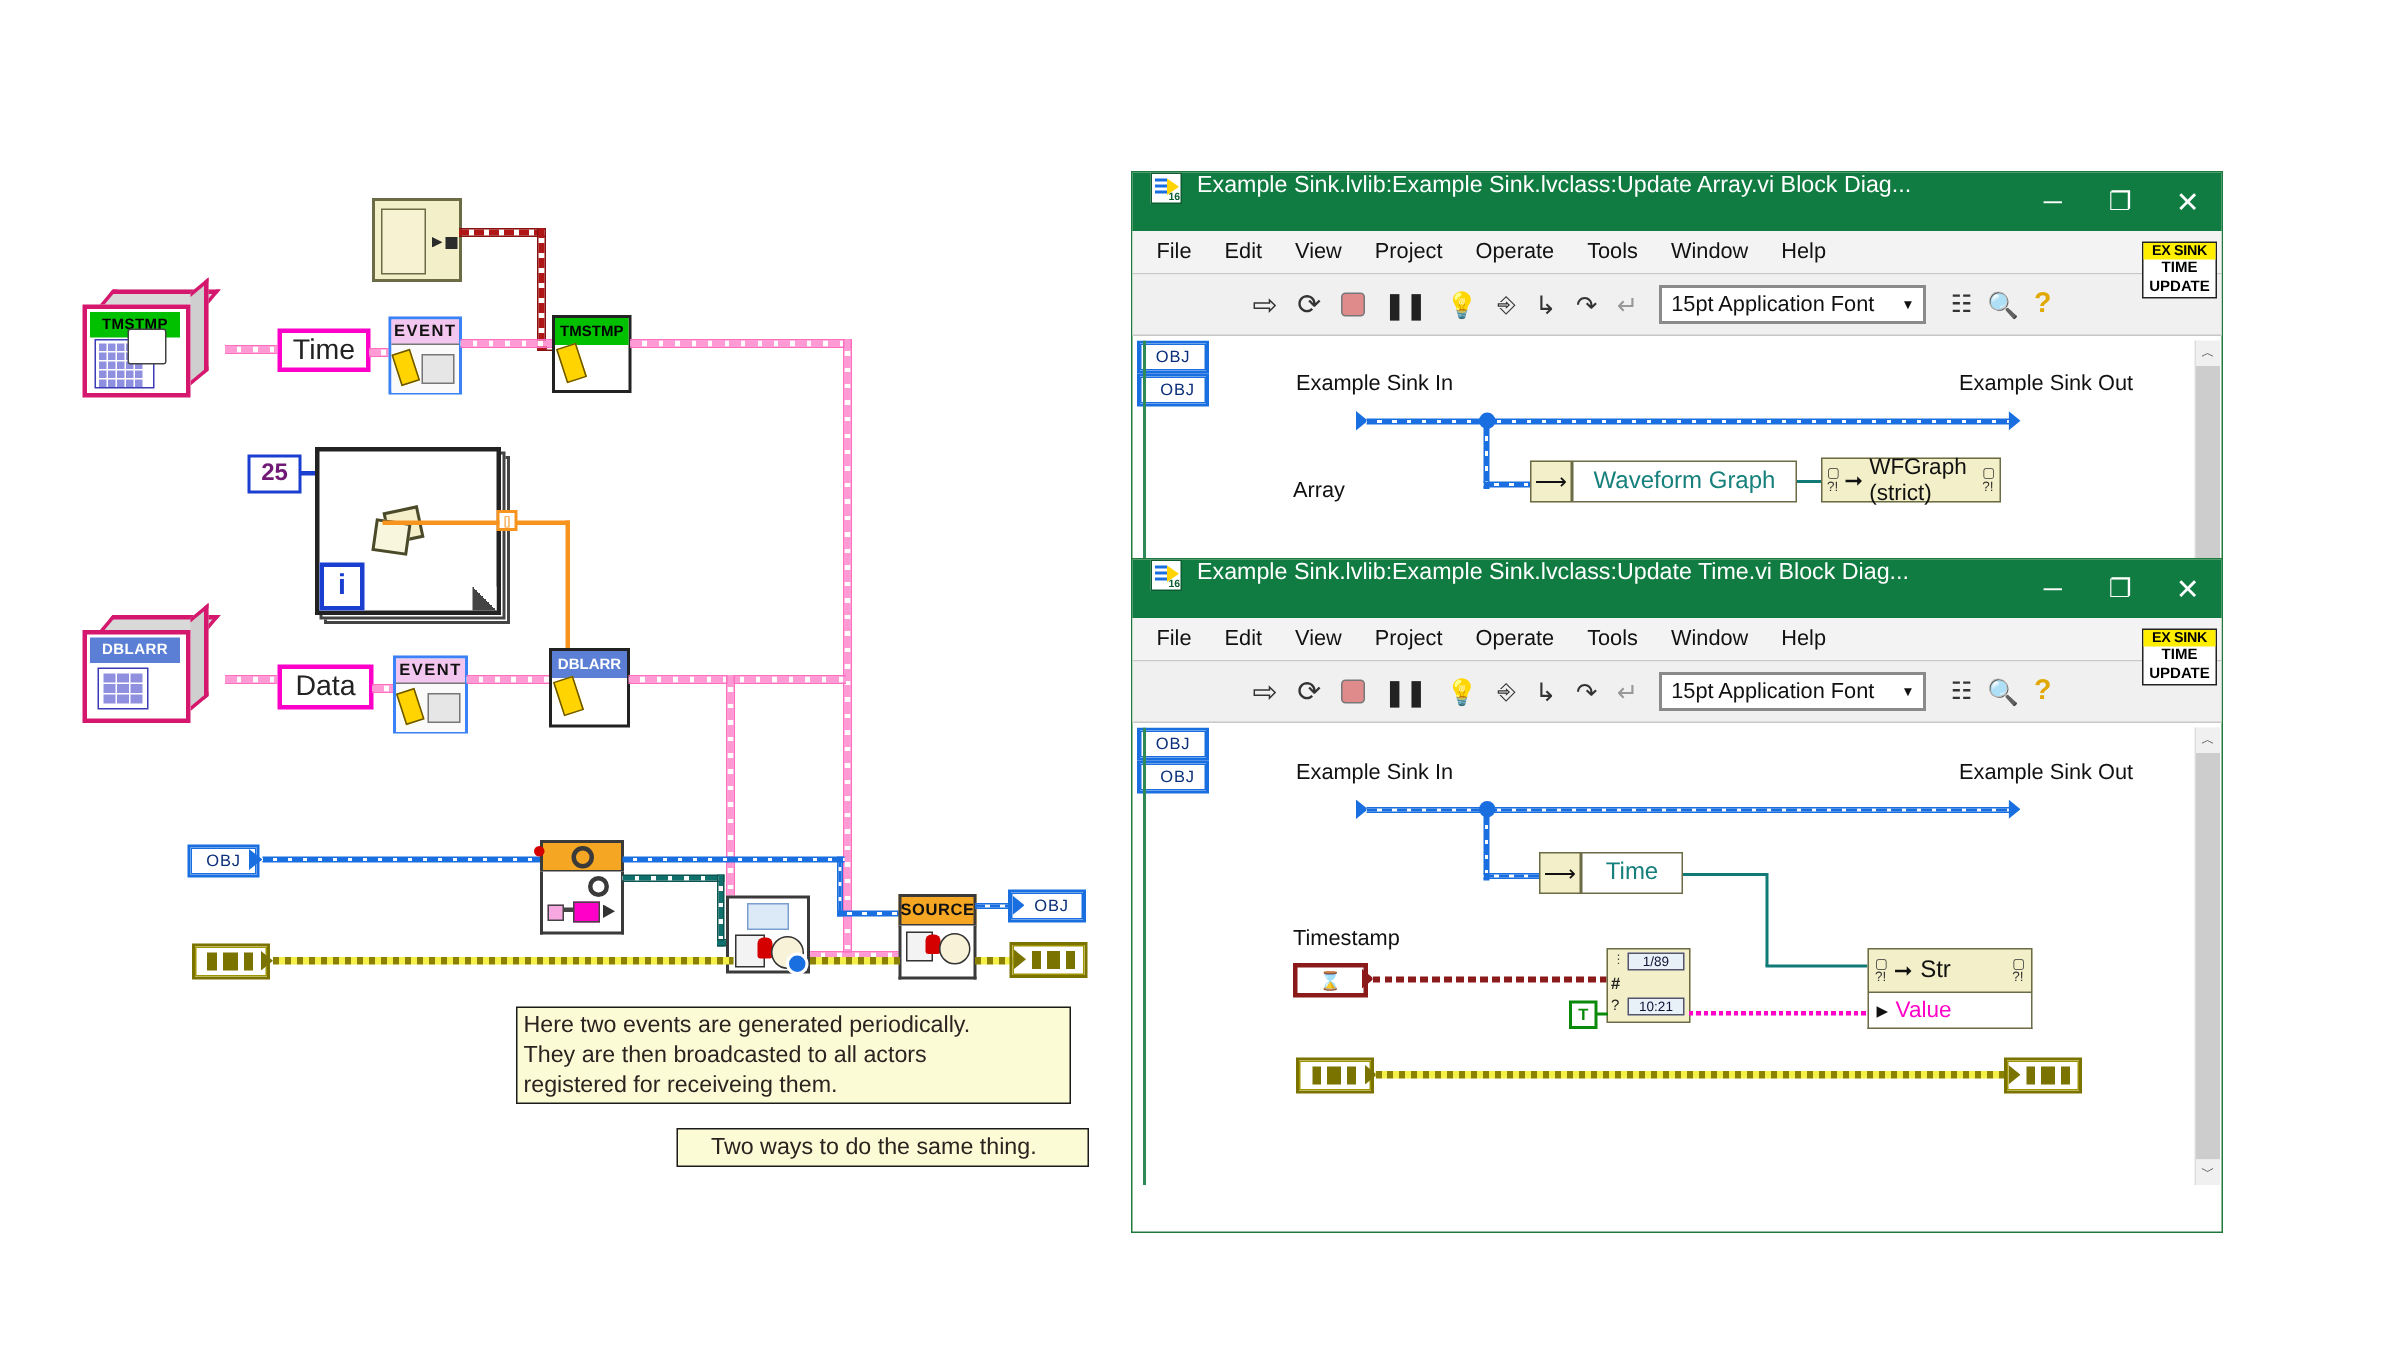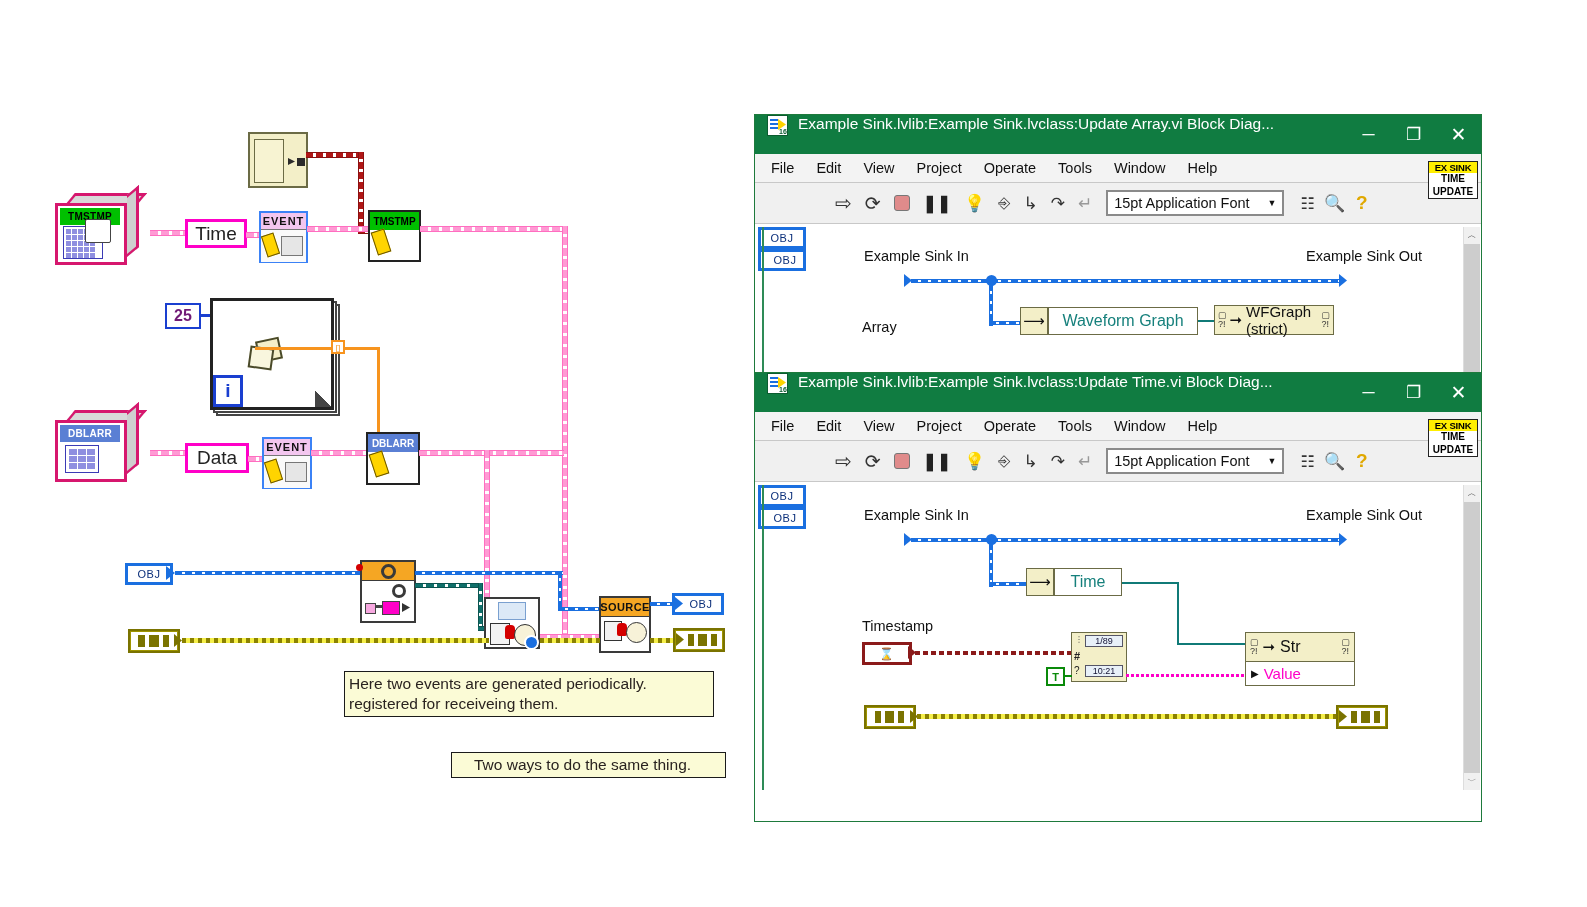--- a/index.html
+++ b/index.html
@@ -375,20 +375,21 @@
            linear-gradient(90deg,#7a7300 0 6px,transparent 6px),
            linear-gradient(90deg,transparent 0 10px,#7a7300 10px 19px,transparent 19px),
            linear-gradient(90deg,transparent 0 23px,#7a7300 23px 29px,transparent 29px);
            "></div>
       </div>
     </div>
     <div style="position:absolute;left:676px;top:633px;width:8px;height:13px;background:#7a7300;clip-path:polygon(0 0,100% 50%,0 100%);"></div>
 
     <div class="comment" style="left:344px;top:671px;width:370px;">
       <div>Here two events are generated periodically.</div>
+      <div>They are then broadcasted to all actors</div>
       <div>registered for receiveing them.</div>
     </div>
     <div class="comment" style="left:451px;top:752px;width:275px;padding-left:22px;">
       <div>Two ways to do the same thing.</div>
     </div>
   </div>
 
   <div class="lvwin" style="left:754px;top:114px;width:728px;height:260px;">
 
     <div class="titlebar">

